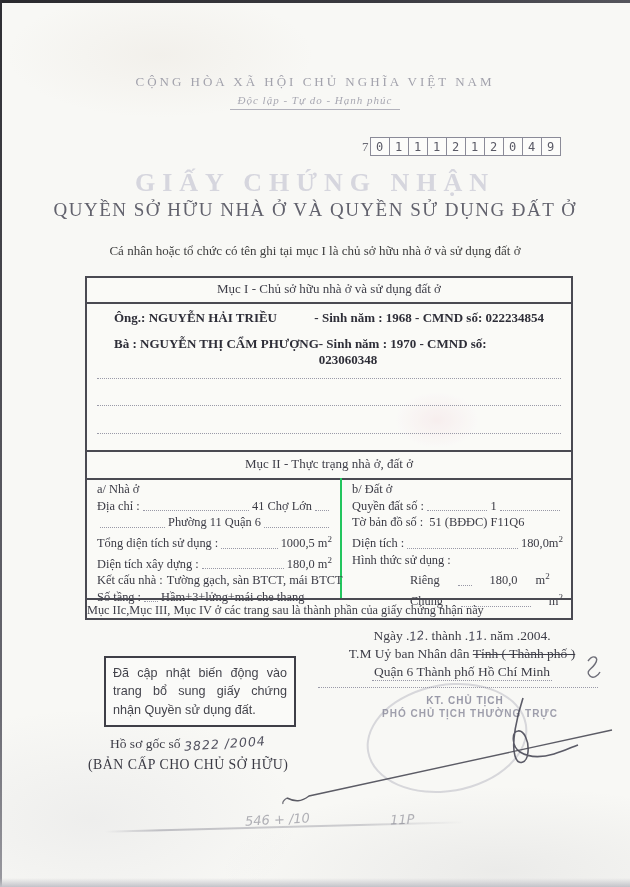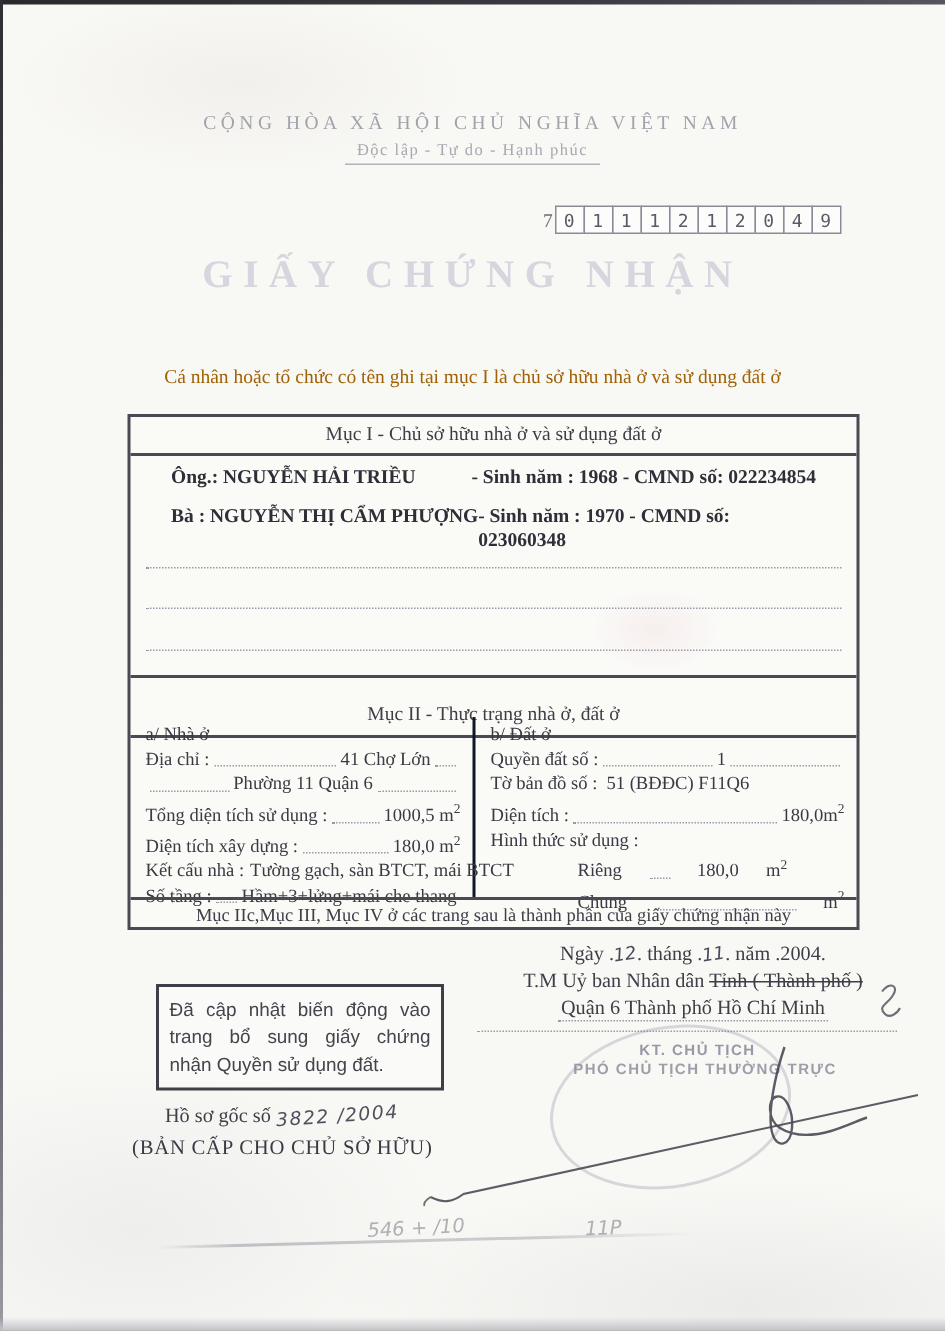--- a/index.html
+++ b/index.html
@@ -15,55 +15,55 @@
       radial-gradient(60px 40px at 437px 420px, rgba(220,120,140,0.12), transparent 70%),
       radial-gradient(300px 160px at 90px 820px, rgba(120,120,140,0.08), transparent 70%),
       radial-gradient(400px 120px at 500px 870px, rgba(120,120,130,0.10), transparent 70%);
   }
   .edge-top{position:absolute;left:0;top:0;width:100%;height:3px;background:linear-gradient(90deg,#2a2a2e 0%,#3a3a40 60%,#55555c 100%);}
   .edge-left{position:absolute;left:0;top:0;width:2px;height:100%;background:linear-gradient(180deg,#2e2e33,#6a6a72 80%,#9a9aa0);}
   .edge-bottom{position:absolute;left:0;bottom:0;width:100%;height:9px;background:linear-gradient(180deg,rgba(150,150,158,0),#c3c3c9);}
 
   .abs{position:absolute;}
   .motto1{left:0;top:74px;width:100%;text-align:center;font-size:13px;letter-spacing:3px;color:#a2a2ac;}
-  .motto2{left:0;top:94px;width:100%;text-align:center;font-size:11px;letter-spacing:1px;color:#a8a8b2;}
+  .motto2{left:0;top:94px;width:100%;text-align:center;font-size:11px;letter-spacing:1px;color:#a8a8b2;font-style:italic;}
   .motto2 span{border-bottom:1px solid #b2b2bc;padding:0 8px 3px 8px;}
 
   .serial{left:362px;top:137px;display:flex;align-items:center;}
   .serial .pfx{font-size:13px;color:#6b6b76;margin-right:2px;}
   .serial .cell{width:18px;height:17px;border:1px solid #8b8b98;margin-left:-1px;
     display:flex;align-items:center;justify-content:center;
     font-family:"DejaVu Sans Mono",monospace;font-size:12px;color:#5a5a66;background:rgba(255,255,255,0.5);}
 
   .ghost-title{left:0;top:168px;width:100%;text-align:center;font-size:26px;font-weight:bold;
     letter-spacing:7px;color:#d6d6de;}
   .main-title{left:0;top:199px;width:100%;text-align:center;font-size:19px;letter-spacing:1.5px;color:#62626d;}
-  .subtitle{left:0;top:243px;width:100%;text-align:center;font-size:13px;color:#a16207;}
+  .subtitle{left:0;top:243px;width:100%;text-align:center;font-size:13px;color:#404040;}
 
   .mainbox{left:85px;top:276px;width:484px;height:340px;border:2px solid #4a4a52;background:rgba(255,255,255,0.25);}
   .mainbox .hdr{position:absolute;left:0;width:100%;text-align:center;font-size:13px;color:#3e3e48;}
   .hdr1{top:3px;height:21px;border-bottom:2px solid #4a4a52;}
   .owner-row{position:absolute;left:0;width:100%;display:flex;justify-content:space-between;
     padding:0 27px;box-sizing:border-box;font-size:13px;font-weight:bold;color:#2e2e38;}
   .owner-row .who{white-space:nowrap;}
   .dotline{position:absolute;left:10px;right:10px;border-bottom:1.5px dotted #9a9aa8;}
-  .hdr2{top:172px;height:22px;border-top:2px solid #4a4a52;border-bottom:2px solid #4a4a52;padding-top:16px;box-sizing:content-box;}
+  .hdr2{top:172px;height:22px;border-top:2px solid #4a4a52;border-bottom:2px solid #4a4a52;padding-top:4px;box-sizing:content-box;}
   .cols{position:absolute;left:0;top:200px;width:100%;height:120px;display:flex;}
   .col{box-sizing:border-box;padding:3px 8px 0 10px;font-size:12.4px;line-height:16.6px;color:#3a3a44;}
-  .col-a{width:230px;border-right:2px solid #0f172a;}
+  .col-a{width:255px;border-right:2px solid #22c55e;}
   .col-b{flex:1;}
   .frow{display:flex;align-items:flex-end;white-space:nowrap;}
   .frow .lbl{white-space:nowrap;}
   .frow .val{white-space:nowrap;}
   .leader{flex:1;border-bottom:1.2px dotted #9898a6;margin:0 3px 3px 3px;min-width:6px;}
   .leader.sm{flex:0 0 14px;}
   sup{font-size:9px;}
   .indent{padding-left:58px;gap:15px;}
   .boxfoot{position:absolute;left:0;top:320px;width:100%;border-top:2px solid #4a4a52;
-    text-align:center;font-size:12.3px;color:#3e3e48;padding-top:3px;box-sizing:border-box;}
+    text-align:left;font-size:12.3px;color:#3e3e48;padding-top:3px;box-sizing:border-box;}
 
   .issue-block{left:312px;top:628px;width:300px;text-align:center;font-size:13.5px;color:#3e3e48;}
   .issue-block .row{margin-bottom:2px;white-space:nowrap;}
   .hand{font-family:"DejaVu Sans",sans-serif;font-style:italic;color:#4a4a5a;display:inline-block;transform:rotate(-8deg);font-size:12px;}
   .struck{text-decoration:line-through;text-decoration-thickness:1.2px;}
   .sealine{border-bottom:1px dotted #9898a6;padding:0 2px 1px 2px;}
   .dotrow{left:318px;top:686px;width:280px;border-bottom:1.5px dotted #9a9aa8;height:1px;}
 
   .stamp-circle{left:366px;top:684px;width:158px;height:104px;border:2px solid rgba(130,130,150,0.28);
     border-radius:50%;transform:rotate(-10deg);}
@@ -109,20 +109,21 @@
     <span class="cell">1</span>
     <span class="cell">2</span>
     <span class="cell">1</span>
     <span class="cell">2</span>
     <span class="cell">0</span>
     <span class="cell">4</span>
     <span class="cell">9</span>
   </div>
 
   <div class="abs ghost-title">GIẤY CHỨNG NHẬN</div>
+  <div class="abs main-title">QUYỀN SỞ HỮU NHÀ Ở VÀ QUYỀN SỬ DỤNG ĐẤT Ở</div>
   <div class="abs subtitle">Cá nhân hoặc tổ chức có tên ghi tại mục I là chủ sở hữu nhà ở và sử dụng đất ở</div>
 
   <div class="abs mainbox">
     <div class="hdr hdr1">Mục I - Chủ sở hữu nhà ở và sử dụng đất ở</div>
 
     <div class="owner-row" style="top:32px;">
       <span class="who"><span>Ông.:</span> <span>NGUYỄN HẢI TRIỀU</span></span>
       <span class="inf">- Sinh năm : 1968 - CMND số: 022234854</span>
     </div>
     <div class="owner-row" style="top:58px;">
@@ -211,21 +212,21 @@
           <span class="val"><span>m</span><sup>2</sup></span>
         </div>
       </div>
     </div>
 
     <div class="boxfoot">Mục IIc,Mục III, Mục IV ở các trang sau là thành phần của giấy chứng nhận này</div>
   </div>
 
   <div class="abs issue-block">
     <div class="row">
-      <span>Ngày .</span><span class="hand">12</span><span>. tháng .</span><span class="hand">11</span><span>. năm .</span><span>2004</span><span>.</span>
+      <span>Ngày .</span><span class="hand">12</span><span>. thành .</span><span class="hand">11</span><span>. năm .</span><span>2004</span><span>.</span>
     </div>
     <div class="row">
       <span>T.M Uỷ ban Nhân dân </span><span class="struck">Tỉnh ( Thành phố )</span>
     </div>
     <div class="row">
       <span class="sealine">Quận 6 Thành phố Hồ Chí Minh</span>
     </div>
   </div>
   <div class="abs dotrow"></div>
 

